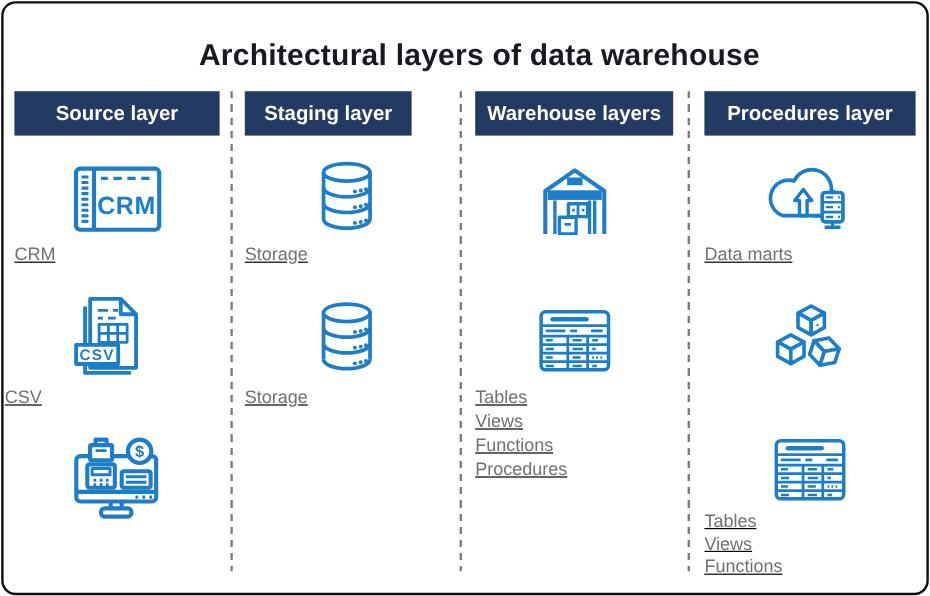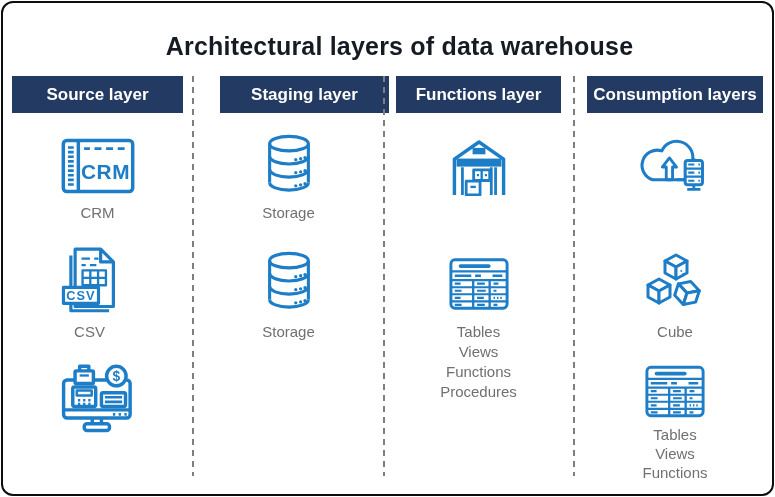--- a/index.html
+++ b/index.html
@@ -4,38 +4,38 @@
 <style>
   html,body{margin:0;padding:0;background:#fff;}
   body{width:775px;height:497px;position:relative;font-family:"Liberation Sans",sans-serif;}
   .frame{position:absolute;inset:1px;border:2px solid #0c0d10;border-radius:12px;box-sizing:border-box;}
   .title{position:absolute;left:0;top:20px;width:775px;margin:12px;text-align:center;
          font-size:25px;font-weight:700;color:#161a22;letter-spacing:.2px;}
   .hdr{position:absolute;top:76px;height:37px;background:#233a62;color:#fff;
        font-size:17px;font-weight:700;text-align:center;line-height:37px;}
   .dash{position:absolute;top:76px;height:400px;width:2px;
         background:repeating-linear-gradient(to bottom,#7e7e7e 0 6px,transparent 6px 11px);}
-  .cell{position:absolute;text-align:center;}
+  .cell{position:absolute;text-decoration:underline;}
   .iconbox{display:flex;align-items:center;justify-content:center;}
   .lbl{font-size:15px;color:#6f7073;margin-top:5px;white-space:pre-line;line-height:20px;}
   .lbl.tight{line-height:19px;margin-top:4px;}
   svg{display:block;margin:0 auto;}
   svg text{font-family:"Liberation Sans",sans-serif;}
 </style>
 </head>
 <body>
 
 <div class="frame"></div>
 
 <h1 class="title">Architectural layers of data warehouse</h1>
 
 <div class="hdr" style="left:12px;width:171px">Source layer</div>
-<div class="hdr" style="left:220px;width:169px">Staging layer</div>
-<div class="hdr" style="left:396px;width:165px">Functions layer</div>
-<div class="hdr" style="left:587px;width:176px">Consumption layers</div>
+<div class="hdr" style="left:204px;width:139px">Staging layer</div>
+<div class="hdr" style="left:396px;width:165px">Warehouse layers</div>
+<div class="hdr" style="left:587px;width:176px">Procedures layer</div>
 
 <div class="dash" style="left:192px"></div>
 <div class="dash" style="left:383px"></div>
 <div class="dash" style="left:573px"></div>
 
 <div class="cell" style="left:12px;top:134px;width:171px">
   <div class="iconbox" style="height:64px">
     <svg width="74" height="56" viewBox="0 0 64 48" fill="none" stroke="#1d7dc6" stroke-width="3" stroke-linejoin="round">
       <rect x="2" y="2" width="60" height="44" rx="3"></rect>
       <path d="M15 2 V46"></path>
@@ -173,20 +173,21 @@
     <svg width="78" height="60" viewBox="0 0 76 59" fill="none" stroke="#1d7dc6" stroke-width="3" stroke-linejoin="round">
       <path d="M16 44 H52 A10.5 10.5 0 0 0 55.5 23.6 A16 16 0 0 0 25 15.6 A11.5 11.5 0 0 0 16 44 Z"></path>
       <path d="M25.5 31.5 L32.5 22.5 L39.5 31.5 H35.6 V44 H29.4 V31.5 Z" stroke-width="2.8"></path>
       <path d="M39.5 44 H48" stroke-width="2.8"></path>
       <rect x="48" y="25" width="17" height="24" rx="2.5" fill="#fff"></rect>
       <path stroke-width="2.2" d="M48 33 h17 M48 41 h17"></path>
       <path stroke-width="2" d="M51 29h6 M51 37h6 M51 45h6 M61 29h1.5 M61 37h1.5 M61 45h1.5"></path>
       <path stroke-width="2.8" d="M56.5 49 V53 M50 53.5 H63"></path>
     </svg>
   </div>
+  <div class="lbl">Data marts</div>
 </div>
 
 <div class="cell" style="left:587px;top:246px;width:176px">
   <div class="iconbox" style="height:71px">
     <svg width="64" height="62" viewBox="0 0 64 60" fill="#fff" stroke="#1d7dc6" stroke-width="3" stroke-linejoin="round">
       <g>
         <path d="M33 3 L44 9 L33 15 L22 9 Z"></path>
         <path d="M22 9 L33 15 L33 27 L22 21 Z"></path>
         <path d="M44 9 L33 15 L33 27 L44 21 Z"></path>
         <path stroke-width="1.6" fill="none" d="M37.5 18.5 l1.6 .9 M39.5 21.5 l1.6 .9"></path>
@@ -196,21 +197,20 @@
         <path d="M5 33 L16 39 L16 51 L5 45 Z"></path>
         <path d="M27 33 L16 39 L16 51 L27 45 Z"></path>
       </g>
       <g transform="rotate(18 44 41)">
         <path d="M44 29 L55 35 L44 41 L33 35 Z"></path>
         <path d="M33 35 L44 41 L44 53 L33 47 Z"></path>
         <path d="M55 35 L44 41 L44 53 L55 47 Z"></path>
       </g>
     </svg>
   </div>
-  <div class="lbl">Cube</div>
 </div>
 
 <div class="cell" style="left:587px;top:362px;width:176px">
   <div class="iconbox" style="height:59px">
     <svg width="62" height="55" viewBox="0 0 64 56" fill="none" stroke="#1d7dc6" stroke-width="3" stroke-linejoin="round">
       <rect x="3" y="3" width="58" height="50" rx="4"></rect>
       <path stroke-width="4" stroke-linecap="round" d="M13 9.5 H42"></path>
       <path stroke-width="2.4" d="M3 15 H61"></path>
       <path stroke-width="2.4" d="M7 19.5h17 M28 19.5h6 M46 19.5h10"></path>
       <path stroke-width="2.4" d="M3 24 H61 M26 24 V53 M43 24 V53"></path>

